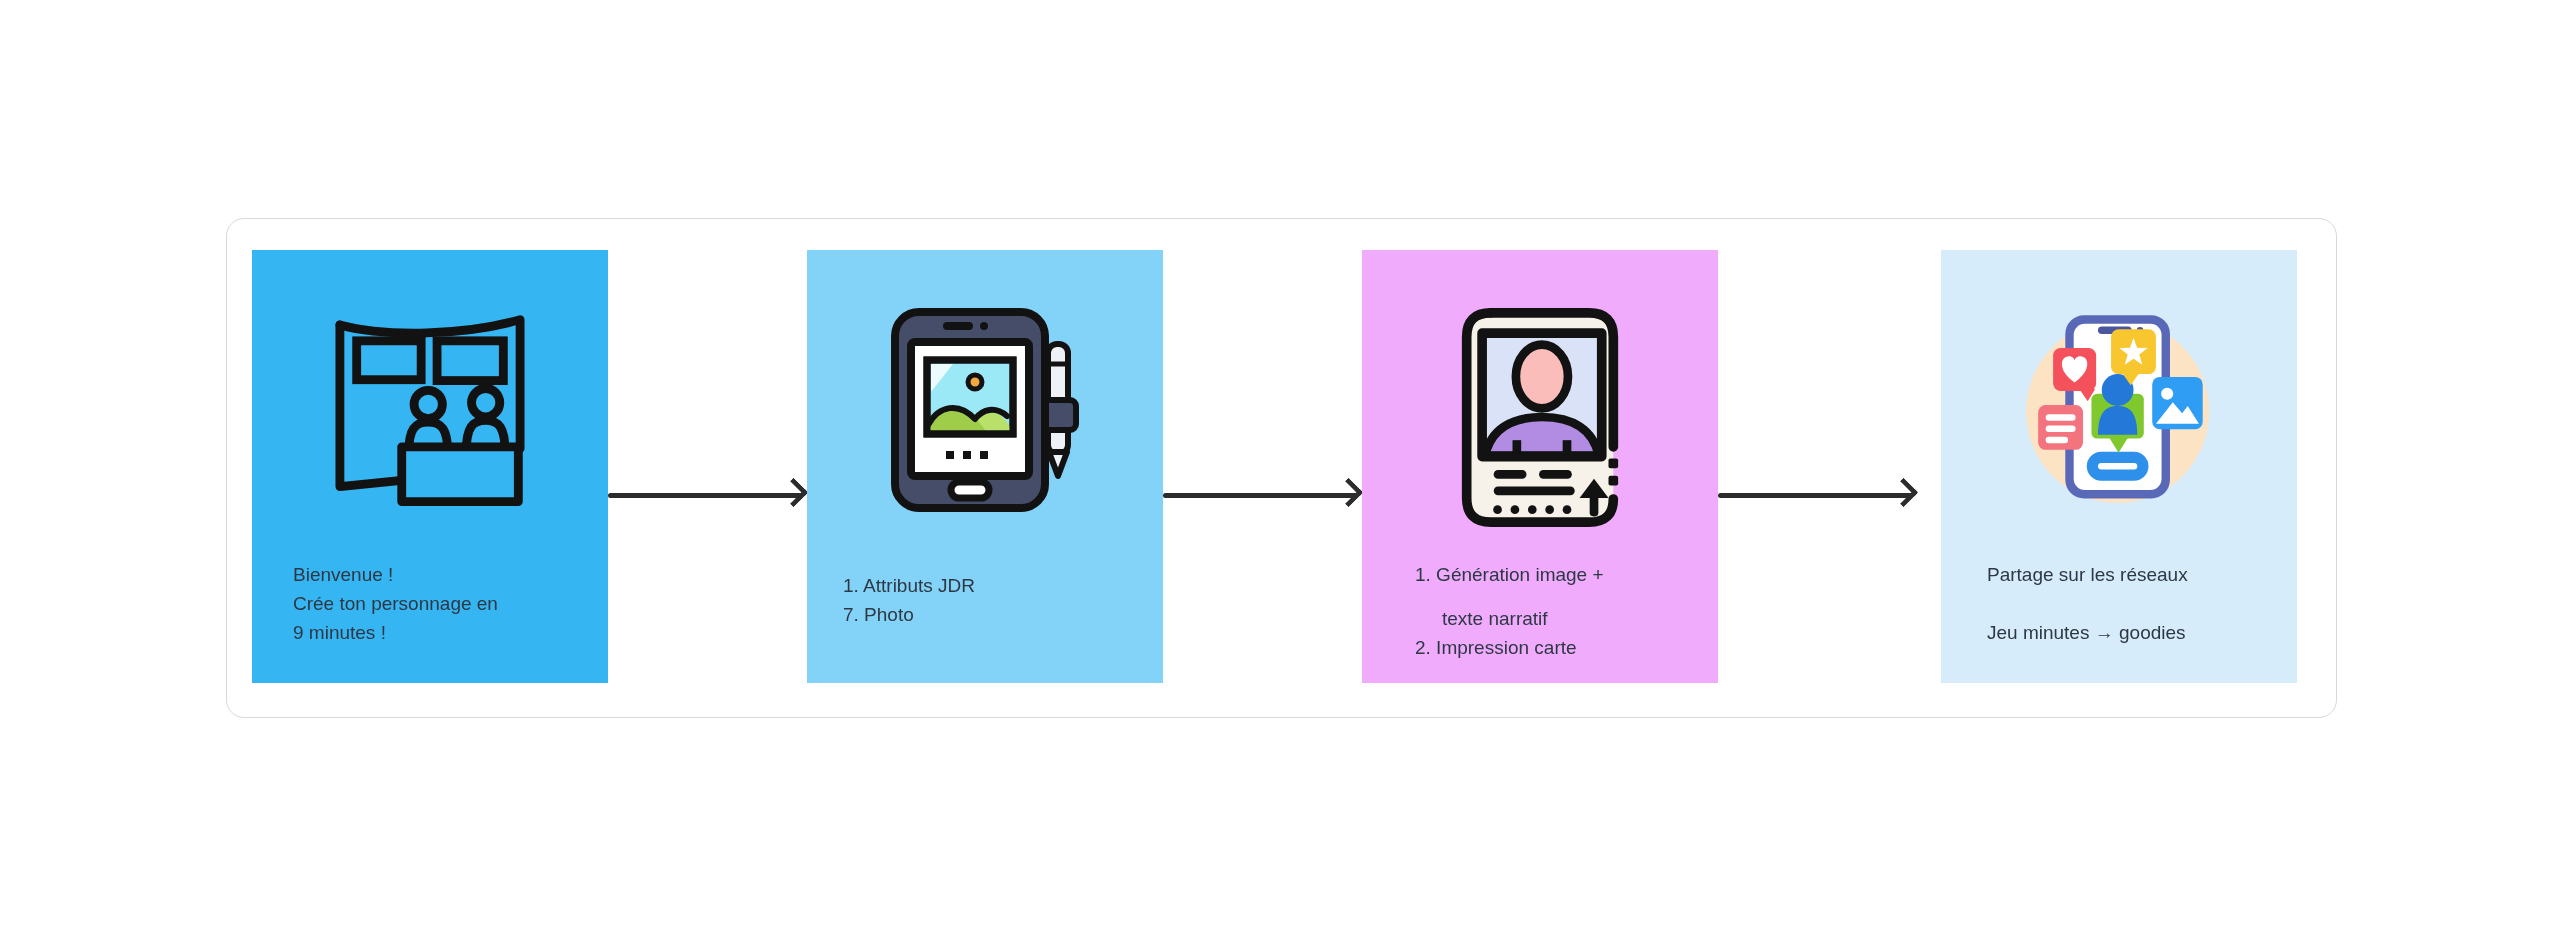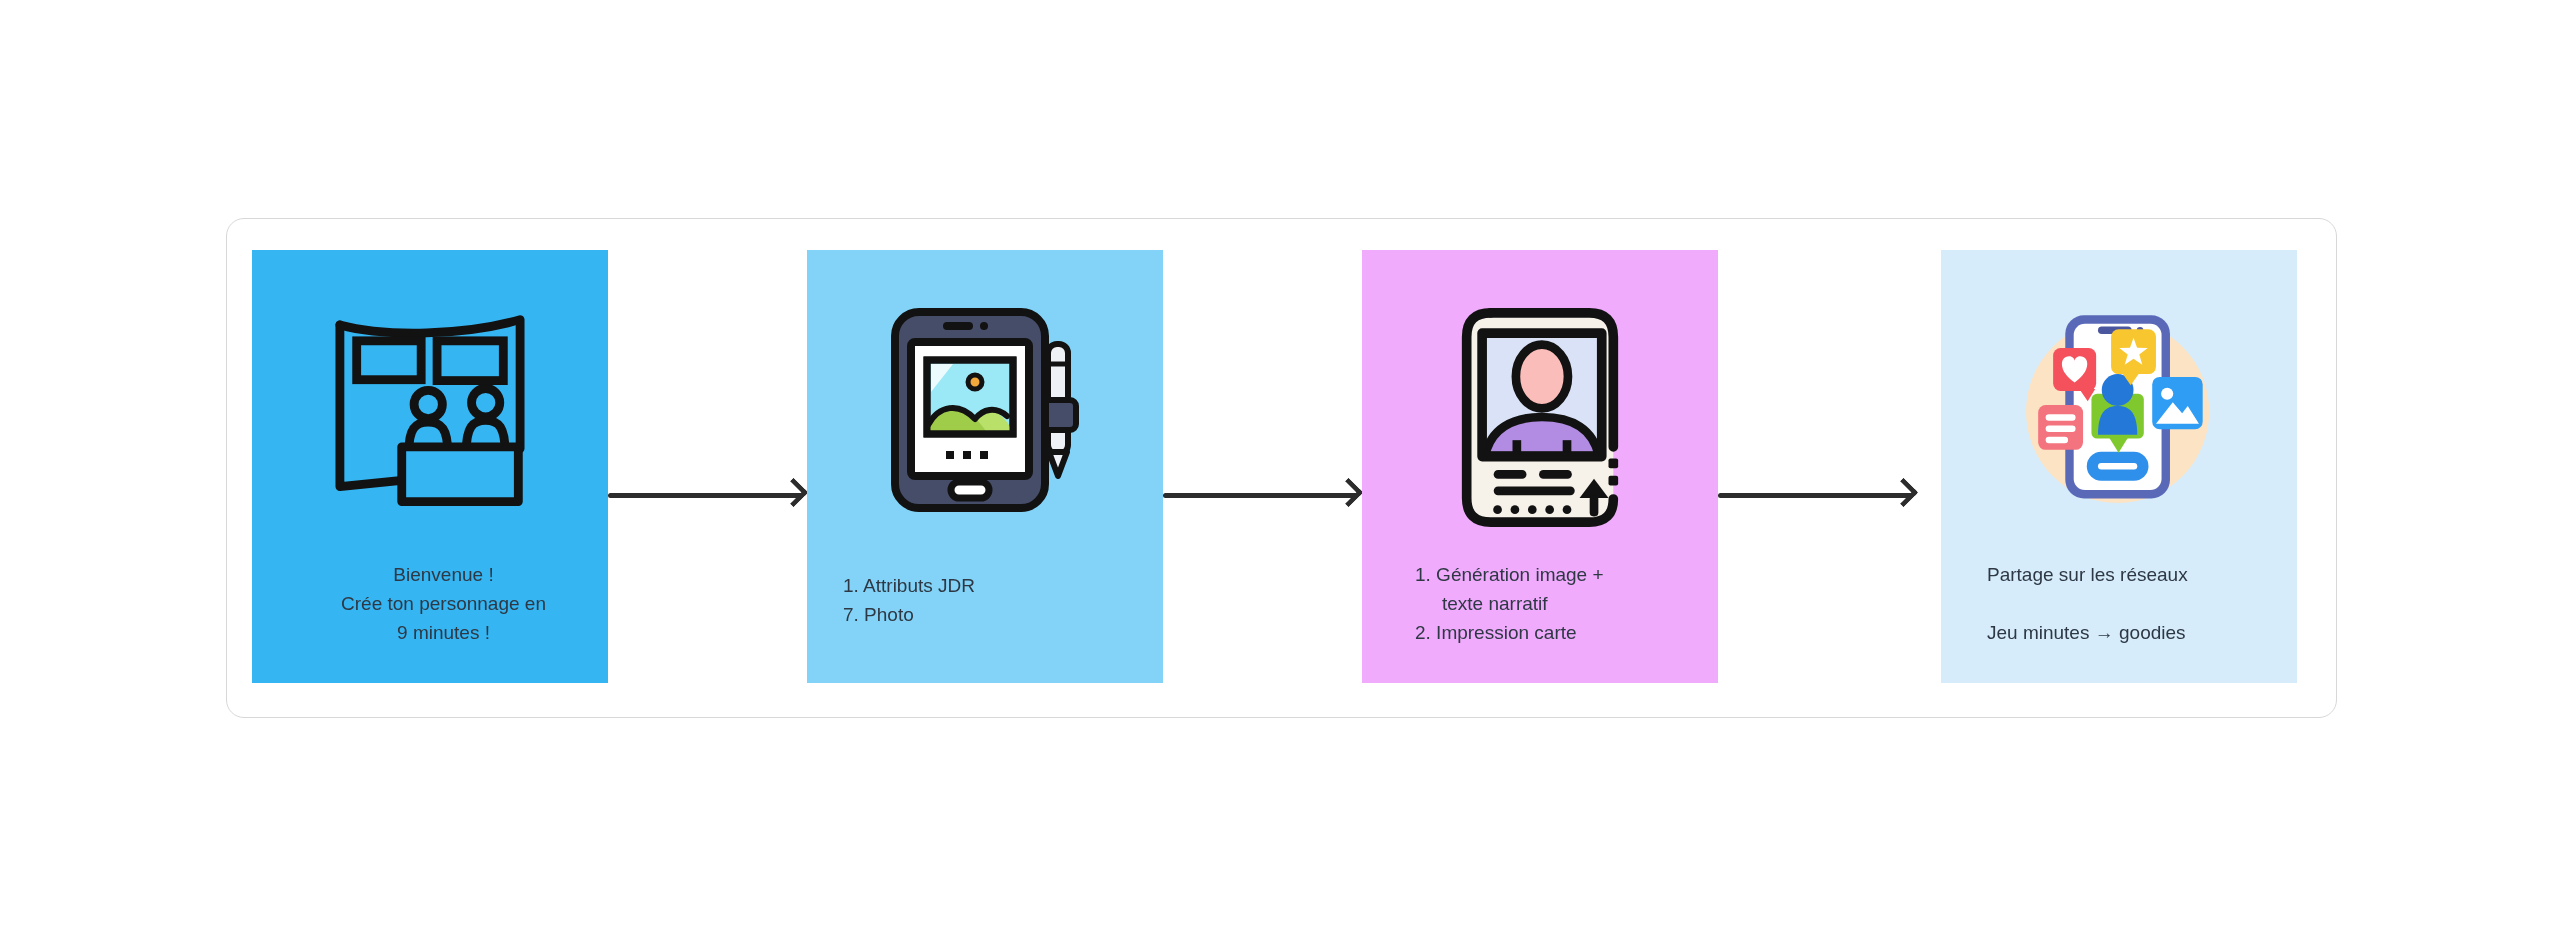--- a/index.html
+++ b/index.html
@@ -25,42 +25,42 @@
   }
   .card-text{
     position:absolute;top:310px;right:14px;
     font-size:19px;line-height:29px;color:#2e3844;
   }
   .t1{left:41px;}
   .t2{left:36px;margin-top:11px;}
   .t3{left:53px;}
   .t4{left:46px;}
   .line{white-space:nowrap;}
-  .line.indent{padding-left:27px;}
+  .line.indent{padding-left:27px;margin-top:15px;}
   .para2{margin-top:29px;}
   .arrow{
     flex:1 1 auto;position:relative;height:433px;
   }
   .arrow .shaft{
     position:absolute;left:0;right:4px;top:243px;height:5px;
     background:#2c2c2c;border-radius:3px;
   }
   .arrow .head{
     position:absolute;right:3px;top:232px;width:16px;height:16px;
     border-top:5px solid #2c2c2c;border-right:5px solid #2c2c2c;
     transform:rotate(45deg);border-top-right-radius:2px;
   }
 </style>
 </head>
 <body>
 
 <div class="board">
   <div class="flow">
 
-    <section class="card" style="background: rgb(53, 181, 242); text-align: center;">
+    <section class="card" style="background: rgb(53, 181, 242);">
       <div class="icon-wrap">
         <svg width="212" height="215" viewBox="0 0 240 240" fill="none">
           <path d="M18,22 C70,36 160,34 222,16 L222,162" stroke="#121212" stroke-width="10" stroke-linecap="round" stroke-linejoin="round"></path>
           <path d="M18,22 L18,205 L88,198" stroke="#121212" stroke-width="10" stroke-linecap="round" stroke-linejoin="round"></path>
           <rect x="37" y="40" width="73" height="44" stroke="#121212" stroke-width="10"></rect>
           <rect x="128" y="40" width="75" height="45" stroke="#121212" stroke-width="10"></rect>
           <circle cx="118" cy="112" r="16" stroke="#121212" stroke-width="10"></circle>
           <path d="M96,166 C96,140 103,132 118,132 C133,132 140,140 140,166" stroke="#121212" stroke-width="10" stroke-linecap="round"></path>
           <circle cx="183" cy="110" r="16" stroke="#121212" stroke-width="10"></circle>
           <path d="M161,166 C161,138 168,130 183,130 C198,130 205,138 205,166" stroke="#121212" stroke-width="10" stroke-linecap="round"></path>

